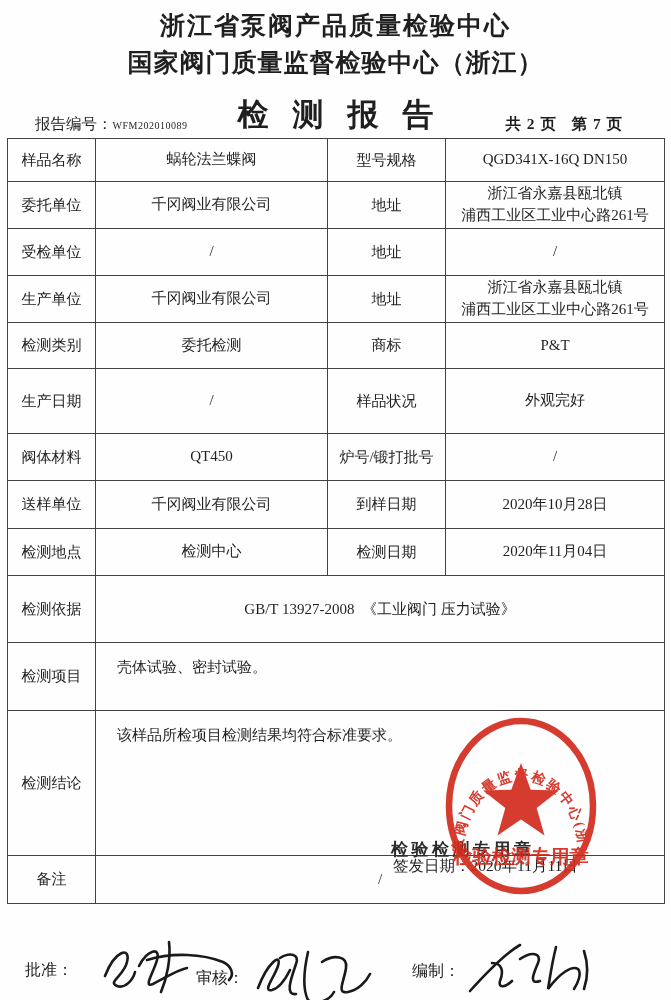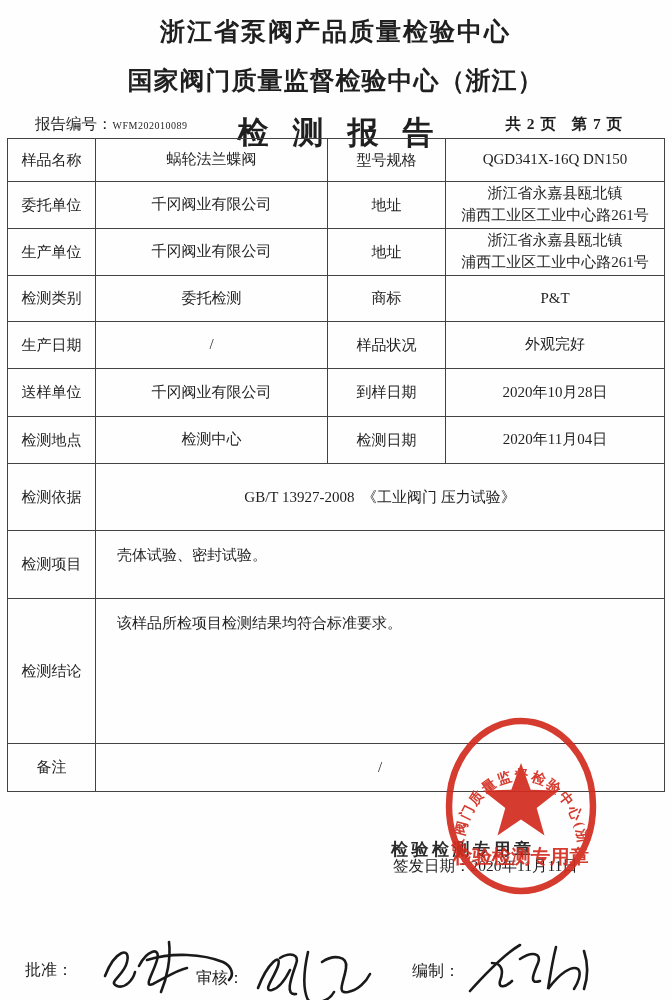--- a/index.html
+++ b/index.html
@@ -1,22 +1,22 @@
 <!DOCTYPE html>
 <html><head>
 <meta charset="utf-8">
 <style>
   html,body { margin:0; padding:0; background:#ffffff; }
   .page {
     position:relative; width:671px; height:1000px; background:#fefefe;
     font-family:"Liberation Serif","DejaVu Serif",serif; color:#1f1f1f;
     overflow:hidden; margin:0 auto;
   }
-  .org-line1 { padding-top:15px; text-align:center; font-size:25px; font-weight:bold; letter-spacing:2px; }
-  .org-line2 { margin-top:16px; text-align:center; font-size:25px; font-weight:bold; letter-spacing:1px; }
+  .org-line1 { padding-top:9px; text-align:center; font-size:25px; font-weight:bold; letter-spacing:2px; }
+  .org-line2 { margin-top:4px; text-align:center; font-size:25px; font-weight:bold; letter-spacing:1px; }
   .report-title { margin-top:15px; text-align:center; font-size:31px; font-weight:bold; letter-spacing:24px; text-indent:24px; }
   .meta-row {
     position:absolute; left:0; top:112px; width:671px; height:24px;
     font-size:15.5px;
   }
   .report-no { position:absolute; left:35px; top:2px; white-space:pre; }
   .report-no .num { font-size:10px; letter-spacing:0.5px; }
   .pagination { position:absolute; right:48px; top:2px; font-weight:bold; white-space:pre; letter-spacing:1px; }
 
   table.report {
@@ -83,37 +83,49 @@
         <td class="val">QGD341X-16Q DN150</td>
       </tr>
       <tr style="height:47px">
         <td class="lbl">委托单位</td>
         <td class="val">千冈阀业有限公司</td>
         <td class="lbl">地址</td>
         <td class="val addr">浙江省永嘉县瓯北镇
 浦西工业区工业中心路261号</td>
       </tr>
       <tr style="height:47px">
+        <td class="lbl">受检单位</td>
+        <td class="val slash">/</td>
+        <td class="lbl">地址</td>
+        <td class="val slash">/</td>
+      </tr>
+      <tr style="height:47px">
         <td class="lbl">生产单位</td>
         <td class="val">千冈阀业有限公司</td>
         <td class="lbl">地址</td>
         <td class="val addr">浙江省永嘉县瓯北镇
 浦西工业区工业中心路261号</td>
       </tr>
       <tr style="height:46px">
         <td class="lbl">检测类别</td>
         <td class="val">委托检测</td>
         <td class="lbl">商标</td>
         <td class="val">P&amp;T</td>
       </tr>
-      <tr style="height:47px">
+      <tr style="height:65px">
         <td class="lbl">生产日期</td>
         <td class="val slash">/</td>
         <td class="lbl">样品状况</td>
         <td class="val">外观完好</td>
+      </tr>
+      <tr style="height:47px">
+        <td class="lbl">阀体材料</td>
+        <td class="val">QT450</td>
+        <td class="lbl">炉号/锻打批号</td>
+        <td class="val slash">/</td>
       </tr>
       <tr style="height:48px">
         <td class="lbl">送样单位</td>
         <td class="val">千冈阀业有限公司</td>
         <td class="lbl">到样日期</td>
         <td class="val">2020年10月28日</td>
       </tr>
       <tr style="height:47px">
         <td class="lbl">检测地点</td>
         <td class="val">检测中心</td>

